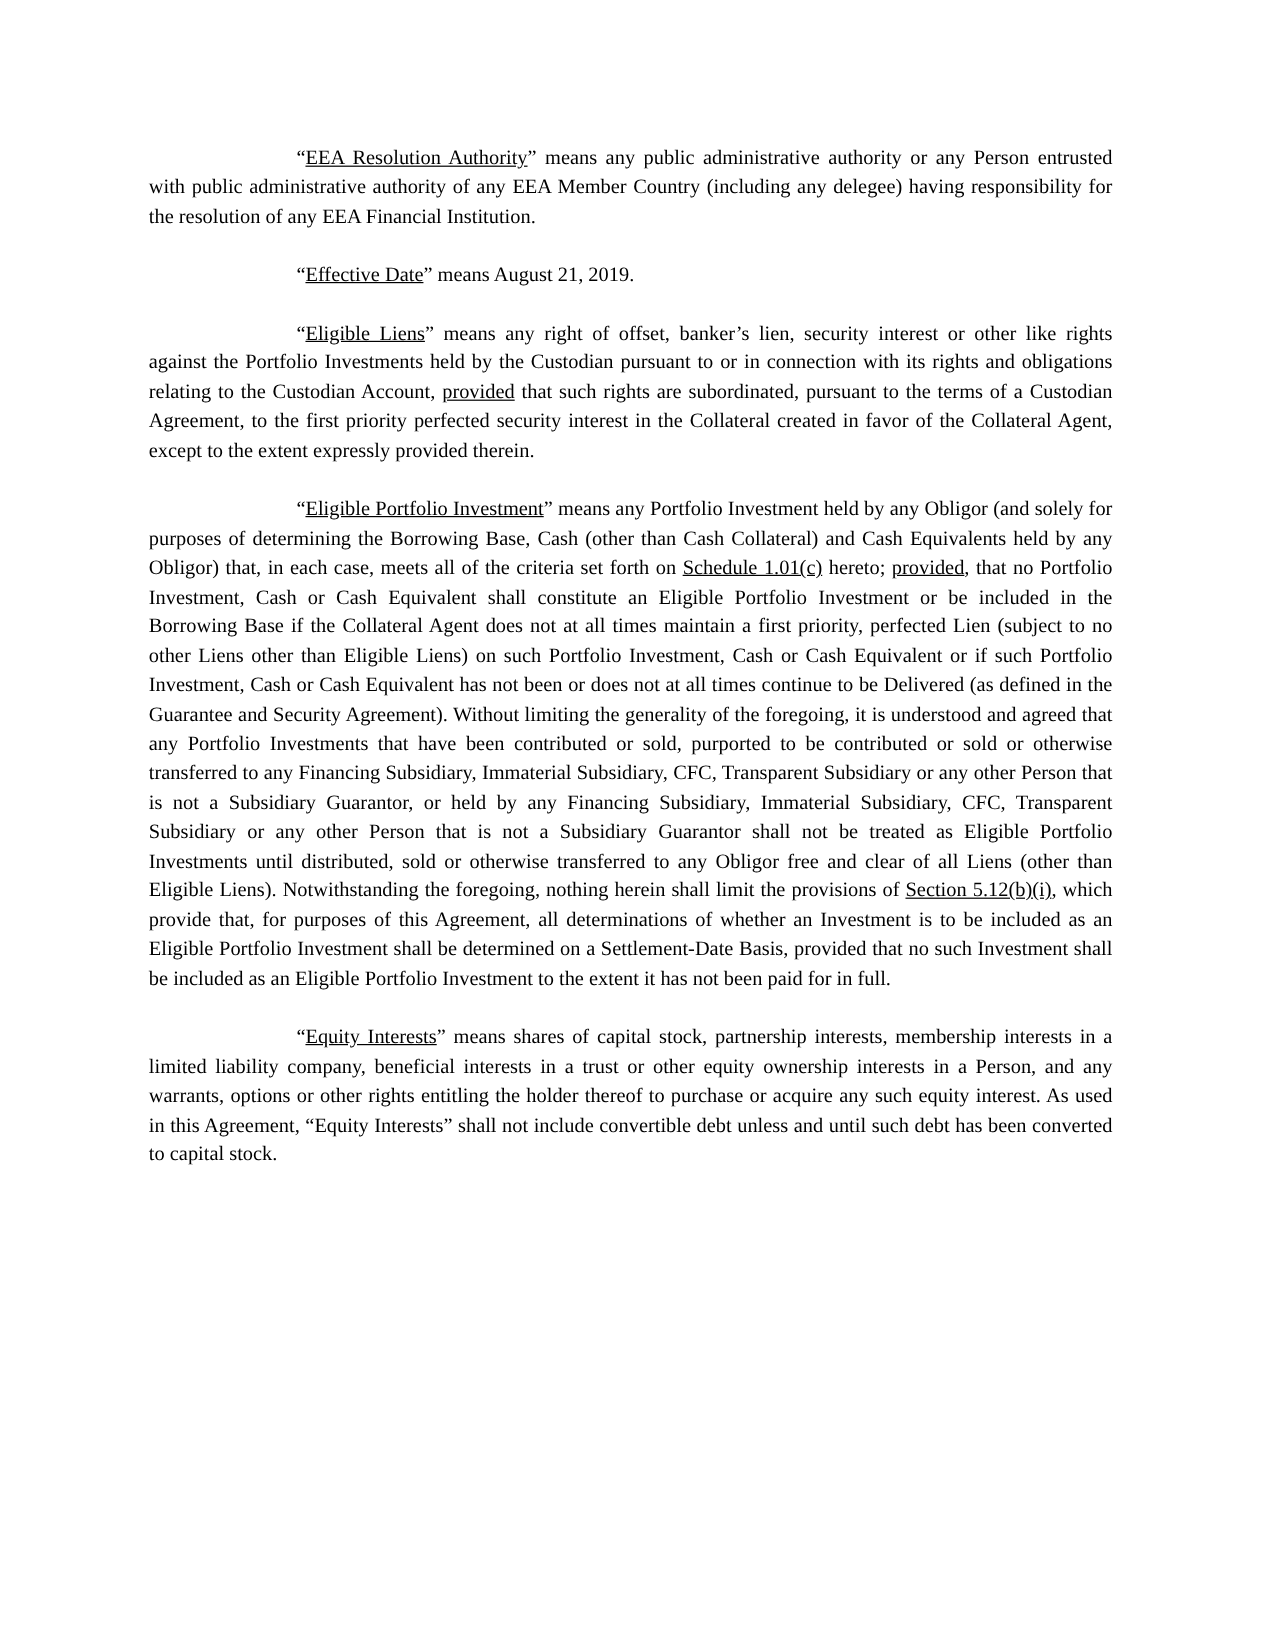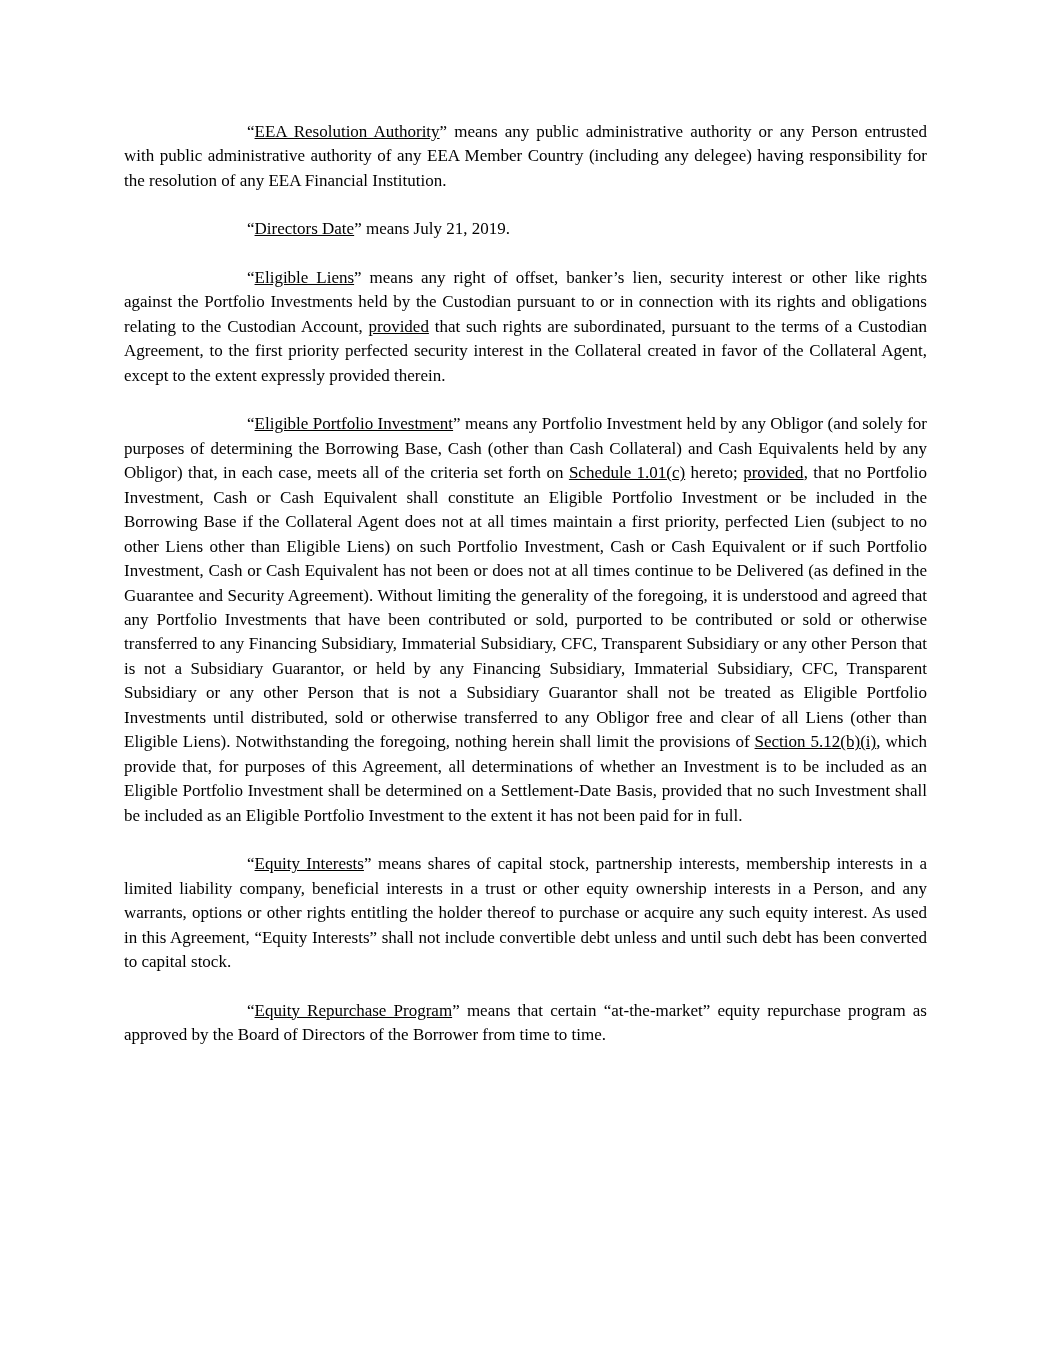--- a/index.html
+++ b/index.html
@@ -41,19 +41,18 @@
     text-align: center;
     font-size: 17px;
   }
 </style>
 </head>
 <body>
 
 <div class="page">
   <div class="content">
       <p><span>“</span><span class="u">EEA Resolution Authority</span><span>” means any public administrative authority or any Person entrusted with public administrative authority of any EEA Member Country (including any delegee) having responsibility for the resolution of any EEA Financial Institution.</span></p>
-      <p><span>“</span><span class="u">Directors Date</span><span>” means July 21, 2019.</span></p>
+      <p><span>“</span><span class="u">Effective Date</span><span>” means August 21, 2019.</span></p>
       <p><span>“</span><span class="u">Eligible Liens</span><span>” means any right of offset, banker’s lien, security interest or other like rights against the Portfolio Investments held by the Custodian pursuant to or in connection with its rights and obligations relating to the Custodian Account, </span><span class="u">provided</span><span> that such rights are subordinated, pursuant to the terms of a Custodian Agreement, to the first priority perfected security interest in the Collateral created in favor of the Collateral Agent, except to the extent expressly provided therein.</span></p>
       <p><span>“</span><span class="u">Eligible Portfolio Investment</span><span>” means any Portfolio Investment held by any Obligor (and solely for purposes of determining the Borrowing Base, Cash (other than Cash Collateral) and Cash Equivalents held by any Obligor) that, in each case, meets all of the criteria set forth on </span><span class="u">Schedule 1.01(c)</span><span> hereto; </span><span class="u">provided</span><span>, that no Portfolio Investment, Cash or Cash Equivalent shall constitute an Eligible Portfolio Investment or be included in the Borrowing Base if the Collateral Agent does not at all times maintain a first priority, perfected Lien (subject to no other Liens other than Eligible Liens) on such Portfolio Investment, Cash or Cash Equivalent or if such Portfolio Investment, Cash or Cash Equivalent has not been or does not at all times continue to be Delivered (as defined in the Guarantee and Security Agreement).  Without limiting the generality of the foregoing, it is understood and agreed that any Portfolio Investments that have been contributed or sold, purported to be contributed or sold or otherwise transferred to any Financing Subsidiary, Immaterial Subsidiary, CFC, Transparent Subsidiary or any other Person that is not a Subsidiary Guarantor, or held by any Financing Subsidiary, Immaterial Subsidiary, CFC, Transparent Subsidiary or any other Person that is not a Subsidiary Guarantor shall not be treated as Eligible Portfolio Investments until distributed, sold or otherwise transferred to any Obligor free and clear of all Liens (other than Eligible Liens).  Notwithstanding the foregoing, nothing herein shall limit the provisions of </span><span class="u">Section 5.12(b)(i)</span><span>, which provide that, for purposes of this Agreement, all determinations of whether an Investment is to be included as an Eligible Portfolio Investment shall be determined on a Settlement-Date Basis, provided that no such Investment shall be included as an Eligible Portfolio Investment to the extent it has not been paid for in full.</span></p>
       <p><span>“</span><span class="u">Equity Interests</span><span>” means shares of capital stock, partnership interests, membership interests in a limited liability company, beneficial interests in a trust or other equity ownership interests in a Person, and any warrants, options or other rights entitling the holder thereof to purchase or acquire any such equity interest. As used in this Agreement, “Equity Interests” shall not include convertible debt unless and until such debt has been converted to capital stock.</span></p>
-      <p><span>“</span><span class="u">Equity Repurchase Program</span><span>” means that certain “at-the-market” equity repurchase program as approved by the Board of Directors of the Borrower from time to time.</span></p>
     </div>
 </div>
 
 </body></html>

